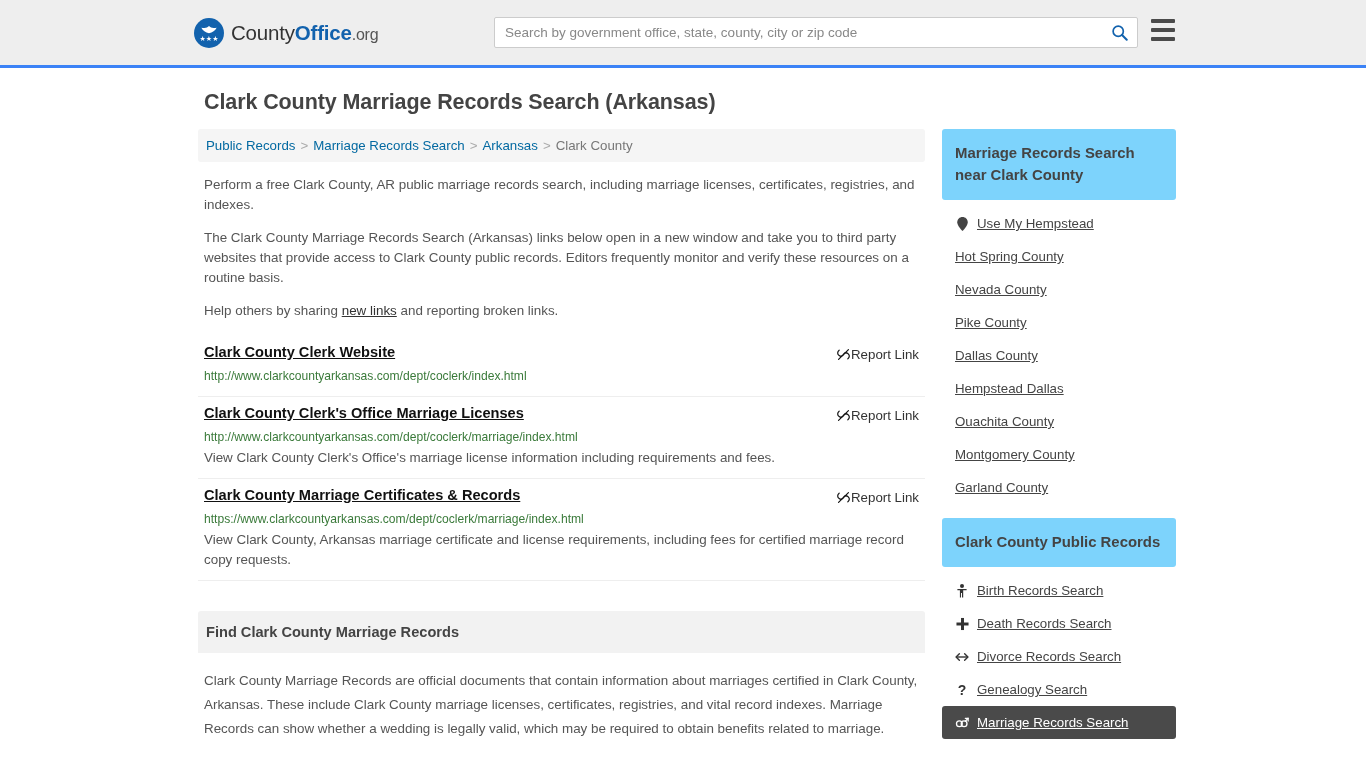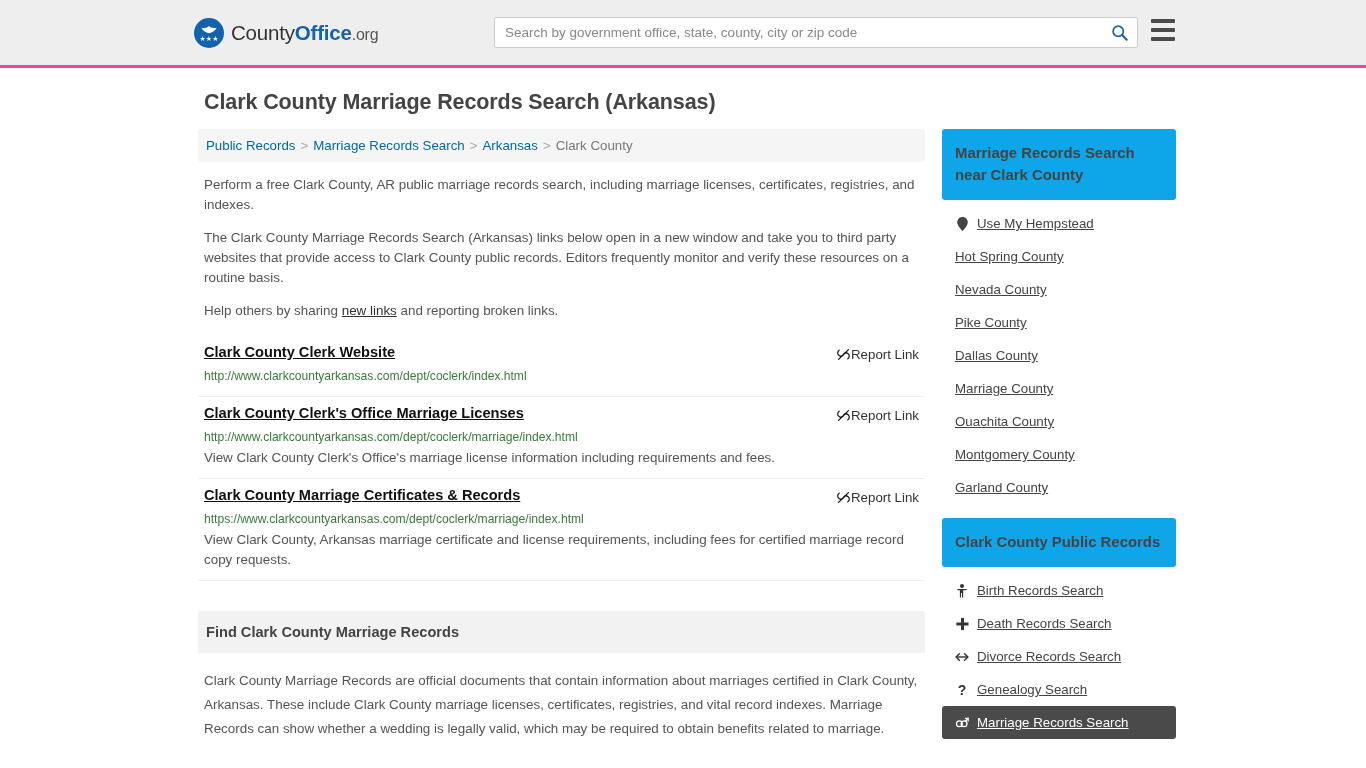--- a/index.html
+++ b/index.html
@@ -10,21 +10,21 @@
     background: #ffffff;
     font-family: "Liberation Sans", sans-serif;
     color: #333333;
   }
 
   
   .site-header {
     width: 100%;
     height: 68px;
     background: #eeeeee;
-    border-bottom: 3px solid #ec4899;
+    border-bottom: 3px solid #3b82f6;
     display: flex;
     align-items: center;
     position: relative;
   }
   .brand {
     display: flex;
     align-items: center;
     margin-left: 194px;
     text-decoration: none;
   }
@@ -225,21 +225,21 @@
   .panel-body p {
     font-size: 13.4px;
     line-height: 24px;
     color: #555555;
     margin: 16px 0 0 6px;
   }
 
   
   .side-box { margin-bottom: 14px; }
   .side-head {
-    background: #0ea5e9;
+    background: #7dd3fc;
     border-radius: 3px;
     padding: 13px 12px 14px 13px;
     font-size: 14.9px;
     font-weight: bold;
     color: #444444;
     line-height: 22px;
   }
   .side-list { padding-top: 7px; }
   .side-item {
     display: flex;
@@ -397,21 +397,21 @@
           <a class="side-item" href="#">
             <span class="lbl">Nevada County</span>
           </a>
           <a class="side-item" href="#">
             <span class="lbl">Pike County</span>
           </a>
           <a class="side-item" href="#">
             <span class="lbl">Dallas County</span>
           </a>
           <a class="side-item" href="#">
-            <span class="lbl">Marriage County</span>
+            <span class="lbl">Hempstead Dallas</span>
           </a>
           <a class="side-item" href="#">
             <span class="lbl">Ouachita County</span>
           </a>
           <a class="side-item" href="#">
             <span class="lbl">Montgomery County</span>
           </a>
           <a class="side-item" href="#">
             <span class="lbl">Garland County</span>
           </a>

